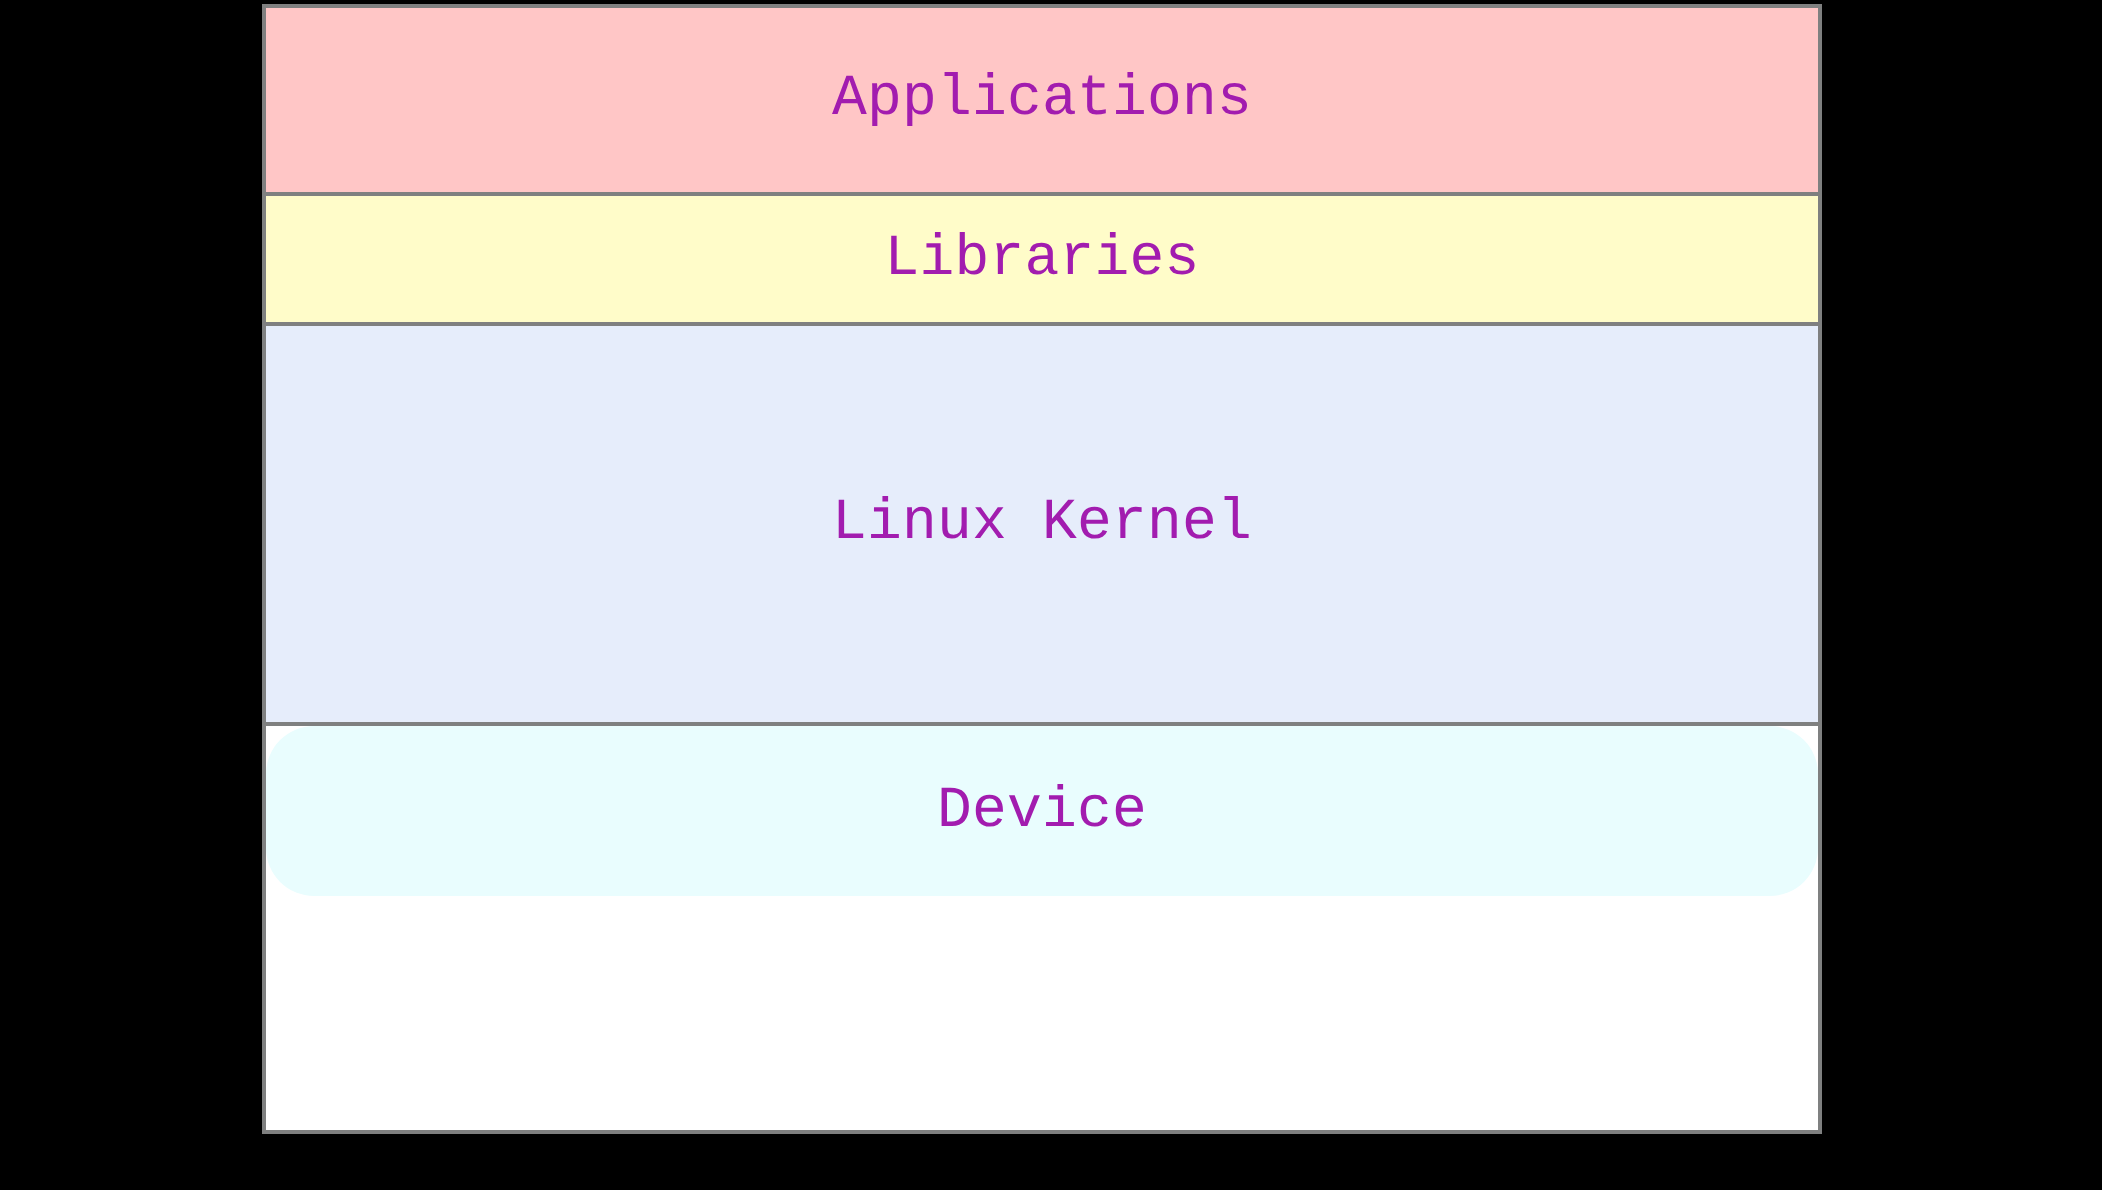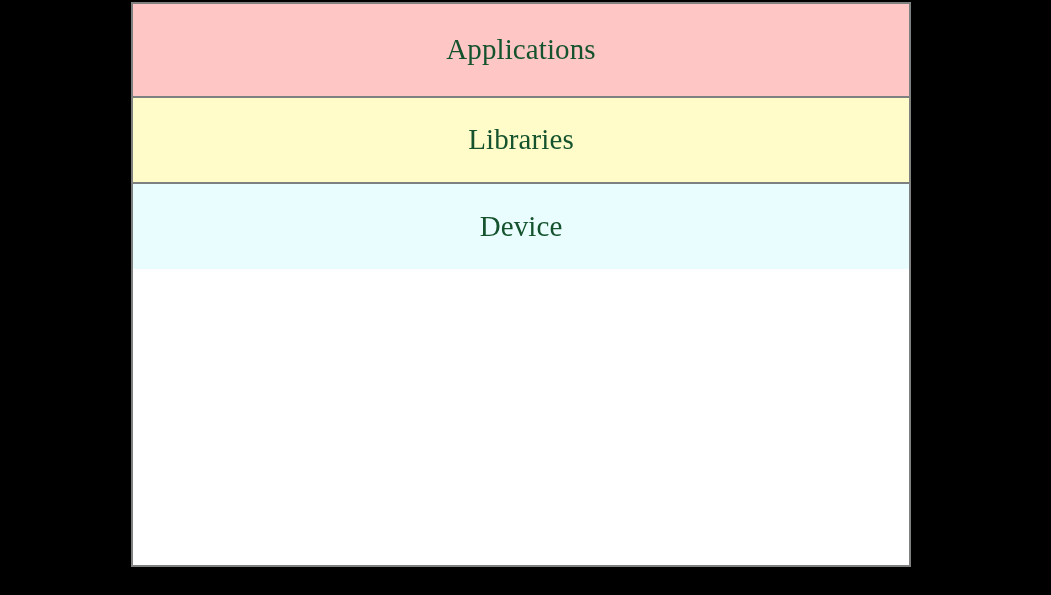--- a/index.html
+++ b/index.html
@@ -44,54 +44,57 @@
     justify-content: center;
     width: 100%;
     border-bottom: 2px solid #7f8080;
     position: relative;
   }
   .layer:last-child {
     border-bottom: none;
   }
 
   .layer-label {
-    font-family: Liberation Serif, serif;
+    font-family: Liberation Mono, monospace;
     font-size: 29px;
     font-weight: 400;
     line-height: 1.1;
-    color: #14532d;
+    color: #a21caf;
     letter-spacing: 0.1px;
     white-space: nowrap;
     text-align: center;
     user-select: none;
   }
 
   
   .layer-applications  { height: 94px;  background: #ffc6c6; }
-  .layer-libraries     { height: 86px;  background: #fffcc9; }
+  .layer-libraries     { height: 65px;  background: #fffcc9; }
   .layer-systemcall    { height: 91px;  background: #c2f9c2; }
   .layer-kernel        { height: 200px; background: #e6edfb; }
-  .layer-device        { height: 85px;  background: #e9fdfe; }
+  .layer-device        { height: 85px;  background: #e9fdfe; border-radius: 24px; }
 </style>
 </head>
 <body>
 
 <div id="canvas">
 
   <div id="stack-diagram">
 
     <div class="layer layer-applications">
       <span class="layer-label">Applications</span>
     </div>
 
     <div class="layer layer-libraries">
       <span class="layer-label">Libraries</span>
     </div>
 
 
+    <div class="layer layer-kernel">
+      <span class="layer-label">Linux Kernel</span>
+    </div>
 
     <div class="layer layer-device">
       <span class="layer-label">Device</span>
     </div>
 
   </div>
 
 </div>
 
 </body></html>

